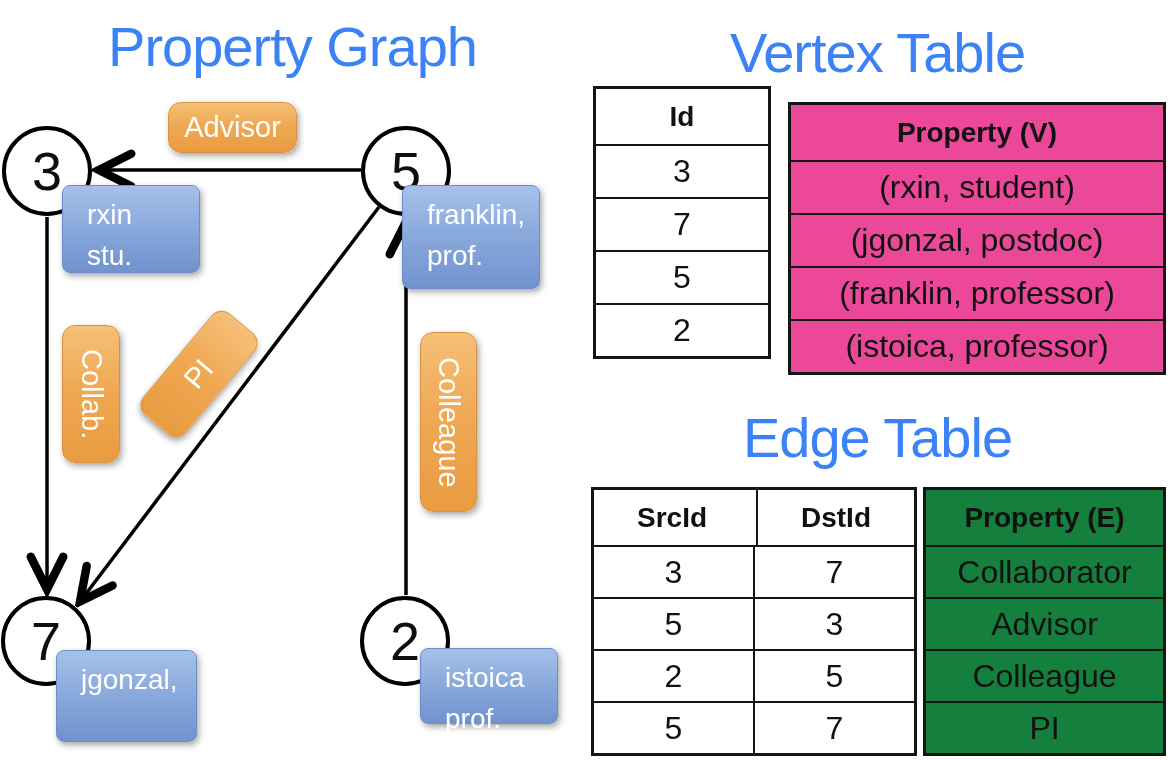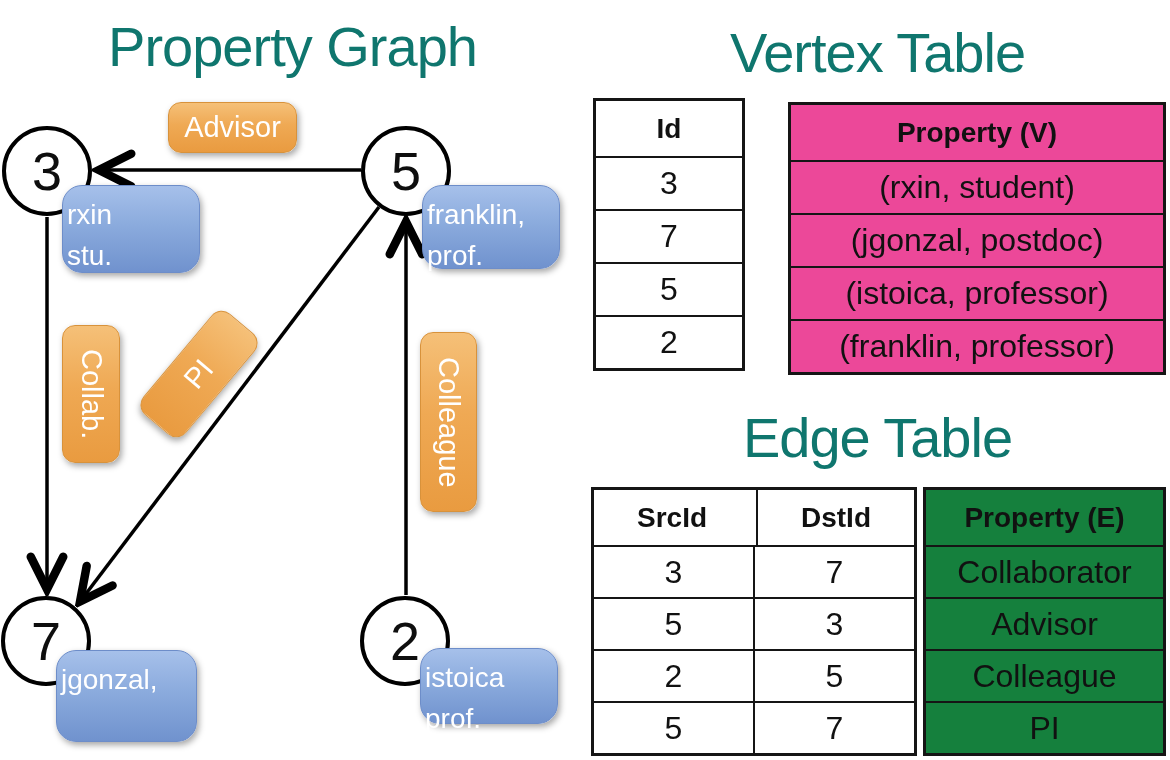--- a/index.html
+++ b/index.html
@@ -4,37 +4,37 @@
 <style>
   html,body{margin:0;padding:0;}
   body{
     width:1170px;height:760px;position:relative;background:#ffffff;overflow:hidden;
     font-family:"Liberation Sans",sans-serif;color:#111;
   }
   .abs{position:absolute;}
   
   .big-title{
     position:absolute;font-size:56px;font-weight:300;letter-spacing:-1px;
-    color:#0f766e;text-align:center;white-space:nowrap;
+    color:#3b82f6;text-align:center;white-space:nowrap;
   }
   
   .node{
     position:absolute;width:90px;height:90px;border-radius:50%;
     background:#fff;border:4px solid #000;box-sizing:border-box;
     display:flex;align-items:center;justify-content:center;
     font-size:54px;font-weight:300;color:#0e0e0e;
   }
   
   .bprop{
-    position:absolute;border-radius:20px;box-sizing:border-box;
+    position:absolute;border-radius:8px;box-sizing:border-box;
     background:linear-gradient(180deg,#a6c0ea 0%,#8babdd 45%,#7092ce 100%);
     border:1.5px solid #6d8dc9;
     box-shadow:2px 3px 6px rgba(0,0,0,0.35);
     color:#fff;font-size:28px;line-height:1.48;
-    padding:8px 0 0 4px;
+    padding:8px 0 0 24px;
   }
   
   .elabel{
     position:absolute;border-radius:13px;box-sizing:border-box;
     background:linear-gradient(180deg,#f5c078 0%,#efa954 45%,#e99b40 100%);
     border:1.5px solid #d8923b;
     box-shadow:2px 3px 6px rgba(0,0,0,0.35);
     color:#fff;font-size:29px;
     display:flex;align-items:center;justify-content:center;
   }
@@ -104,49 +104,49 @@
     <span>7</span>
   </div>
   <div class="node" style="left:360px;top:596px;">
     <span>2</span>
   </div>
 
   <div class="bprop" style="left:62px;top:185px;width:138px;height:88px;">
     <div>rxin</div>
     <div>stu.</div>
   </div>
-  <div class="bprop" style="left:422px;top:185px;width:138px;height:84px;">
+  <div class="bprop" style="left:402px;top:185px;width:138px;height:104px;">
     <div>franklin,</div>
     <div>prof.</div>
   </div>
   <div class="bprop" style="left:56px;top:650px;width:141px;height:92px;">
     <div>jgonzal,</div>
   </div>
   <div class="bprop" style="left:420px;top:648px;width:138px;height:76px;">
     <div>istoica</div>
     <div>prof.</div>
   </div>
 </div>
 
 <div class="big-title" style="left:585px;width:585px;top:20px;">Vertex Table</div>
 
-<div class="tbl" style="left:593px;top:98px;width:152px;">
+<div class="tbl" style="left:593px;top:86px;width:178px;">
   <div class="trow hdr vt-hdr">Id</div>
   <div class="trow vt-row">3</div>
   <div class="trow vt-row">7</div>
   <div class="trow vt-row">5</div>
   <div class="trow vt-row">2</div>
 </div>
 
 <div class="tbl bg-vblue" style="left:788px;top:102px;width:378px;">
   <div class="trow hdr vt-hdr">Property (V)</div>
   <div class="trow vt-row">(rxin, student)</div>
   <div class="trow vt-row">(jgonzal, postdoc)</div>
+  <div class="trow vt-row">(franklin, professor)</div>
   <div class="trow vt-row">(istoica, professor)</div>
-  <div class="trow vt-row">(franklin, professor)</div>
 </div>
 
 <div class="big-title" style="left:585px;width:585px;top:405px;">Edge Table</div>
 
 <div class="tbl" style="left:591px;top:487px;width:326px;">
   <div class="trow hdr et-hdr">
     <div class="cell">SrcId</div>
     <div class="cell">DstId</div>
   </div>
   <div class="trow et-row">

